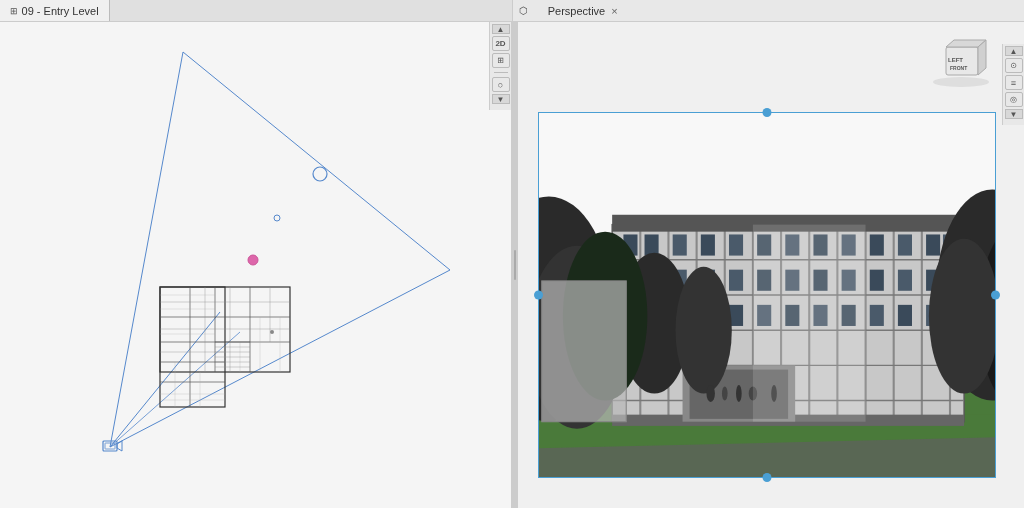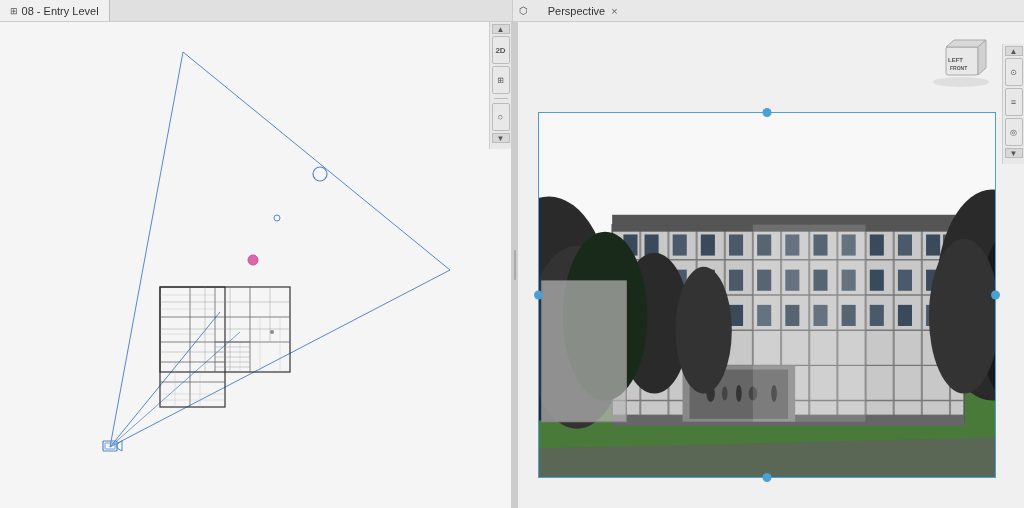--- a/index.html
+++ b/index.html
@@ -46,21 +46,21 @@
       display: flex;
       flex-direction: column;
       align-items: center;
       padding: 2px 0;
       gap: 2px;
       z-index: 10;
     }
 
     .toolbar-btn {
       width: 18px;
-      height: 28px;
+      height: 15px;
       background: #e8e8e8;
       border: 1px solid #bbb;
       border-radius: 2px;
       display: flex;
       align-items: center;
       justify-content: center;
       cursor: pointer;
       font-size: 8px;
       color: #555;
     }
@@ -122,21 +122,21 @@
     }
 
   </style>
 </head>
 <body>
 
 <div style="display:flex; height:22px; background:#e8e8e8; border-bottom:1px solid #ccc;">
 
   <div style="display:flex; align-items:center; padding:0 10px; height:100%; background:#f0f0f0; border-right:1px solid #bbb; font-size:11px; color:#333; gap:4px; cursor:pointer;">
     <span style="font-size:9px; color:#555;">⊞</span>
-    <span>08 - Entry Level</span>
+    <span>09 - Entry Level</span>
   </div>
 
   <div style="flex:1; display:flex; align-items:center; background:#e0e0e0;"></div>
 
   <div style="width:512px; display:flex; align-items:center; background:#e8e8e8; border-left:1px solid #ccc; padding:0 6px; gap:4px;">
     <span style="font-size:10px; color:#555;">⬡</span>
     <span style="font-size:11px; color:#333;margin-left:16px;">Perspective</span>
     <span style="font-size:11px; color:#666; cursor:pointer; margin-left:2px;">×</span>
   </div>
 </div>

